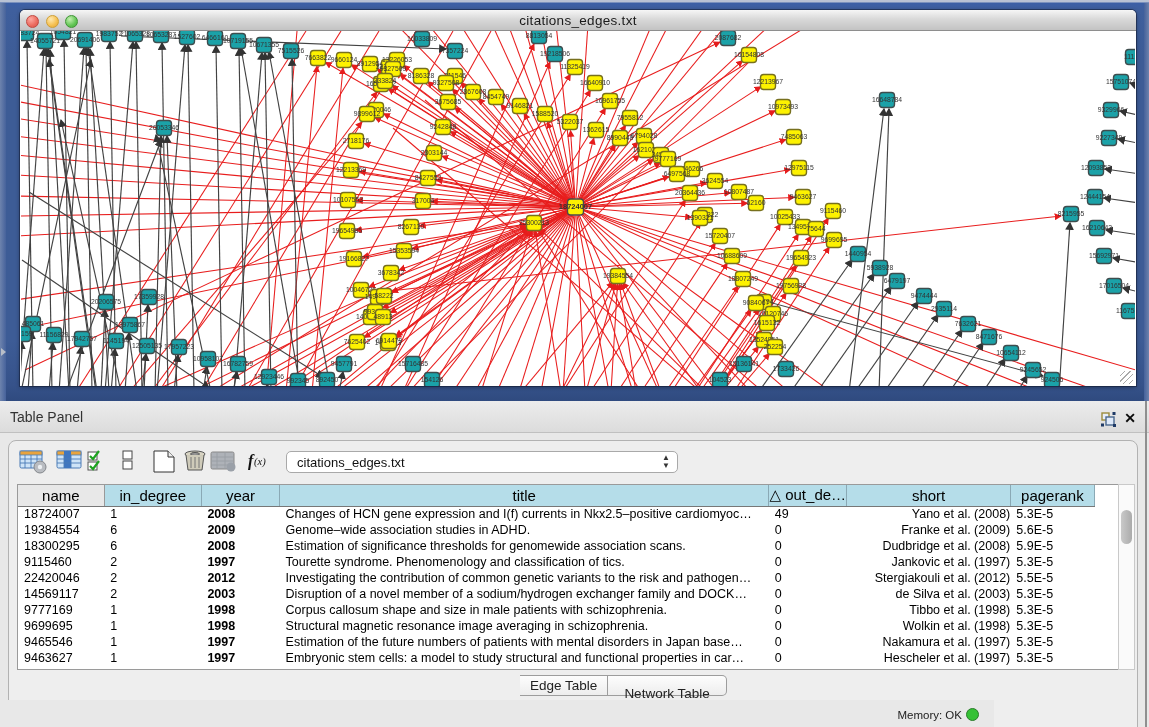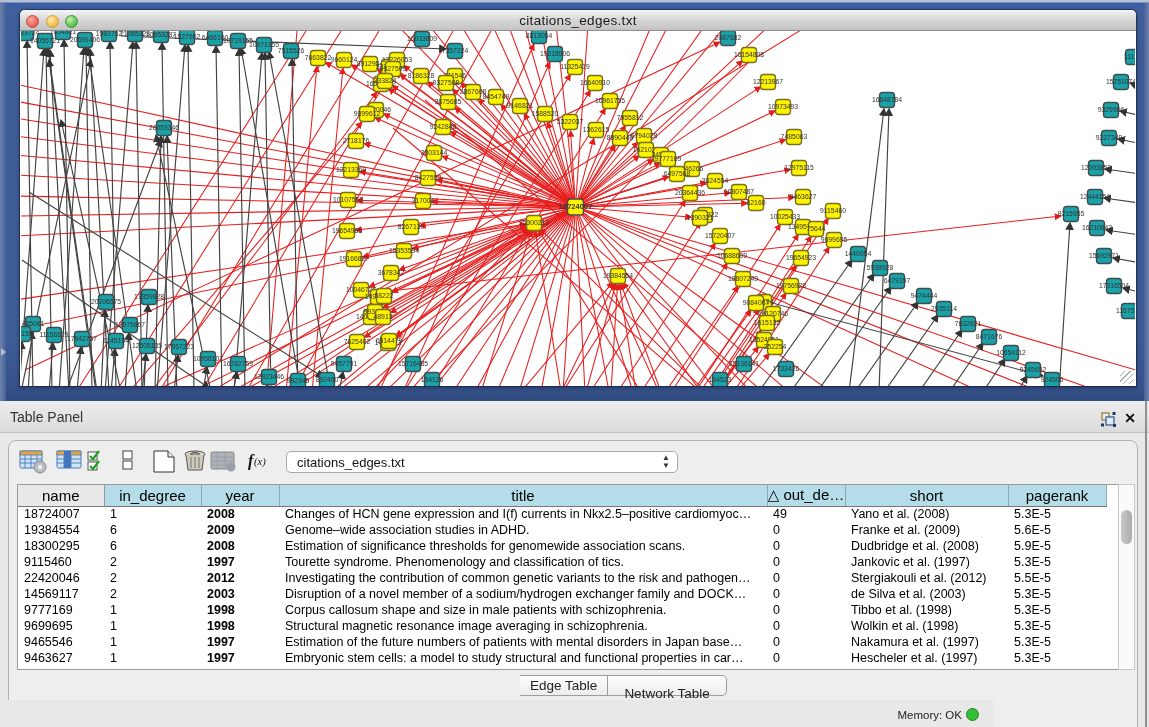--- a/index.html
+++ b/index.html
@@ -30,21 +30,21 @@
 #toolbar {position:absolute;left:10px;top:6px;height:32px;}
 #combo {position:absolute;left:277px;top:10px;width:392px;height:22px;background:#fff;border:1px solid #a9a9a9;border-radius:5px;}
 #combo .txt {position:absolute;left:10px;top:3px;font-size:13px;color:#111;}
 #combo .ud {position:absolute;right:7px;top:2px;font-size:8px;color:#333;line-height:8px;}
 #tablewrap {position:absolute;left:8px;top:43px;width:1103px;height:186px;background:#fff;border:1px solid #9a9a9a;overflow:hidden;}
 table {border-collapse:collapse;table-layout:fixed;width:1077px;font-size:12.5px;color:#000;}
 th {height:21px;font-weight:normal;border-right:1px solid #8aa9b5;border-bottom:1px solid #777;background:#b5dde9;text-align:center;padding:0;font-size:15px;}
 th.gray {background:#e8e8e8;border-right:1px solid #999;}
 td {height:16px;padding:0 0 0 6px;white-space:nowrap;overflow:hidden;}
 .c1 {width:86px;} .c2 {width:97px;} .c3 {width:78px;font-weight:bold;} .c4 {width:488px;margin-left:24px;}
-.c5 {width:78px;} .c6 {width:163px;} .c7 {width:87px;}
+.c5 {width:78px;} .c6 {width:163px;text-align:right;} .c7 {width:87px;}
 #vscroll {position:absolute;right:2px;top:43px;width:17px;height:186px;background:#fafafa;border:1px solid #c9c9c9;}
 #vthumb {position:absolute;left:2px;top:25px;width:11px;height:34px;background:linear-gradient(90deg,#c9c9c9,#ababab);border-radius:6px;}
 #tabs {position:absolute;left:421px;top:234px;height:21px;display:flex;}
 .tab {height:21px;line-height:20px;font-size:13.5px;padding:0 10px;border:1px solid #9d9d9d;background:linear-gradient(#fdfdfd,#ededed);color:#222;}
 .tab.sel {background:linear-gradient(#929292,#6f6f6f);color:#f2f2f2;border-color:#6f6f6f;border-radius:5px 0 0 5px;margin-top:30px;}
 .tab.last {border-radius:0 5px 5px 0;border-left:none;padding:8px 16px;}
 .tab.mid {border-left:none;}
 #status {position:absolute;left:0;top:700px;width:994px;height:27px;background:#e8e8e8;}
 #mem {position:absolute;right:32px;top:9px;font-size:11.5px;color:#222;}
 #memdot {position:absolute;right:15px;top:8px;width:13px;height:13px;border-radius:50%;background:#35c135;border:1px solid #2a7c2a;}
@@ -658,21 +658,21 @@
  <div id="tablewrap">
   <table>
    <tbody>
             <tr>
               <th class="gray" style="width:86px">name</th>
               <th style="width:97px">in_degree</th>
               <th style="width:78px">year</th>
               <th style="width:488px">title</th>
               <th style="width:78px">△ out_de…</th>
               <th style="width:163px">short</th>
-              <th style="width:98px">pagerank</th>
+              <th style="width:84px">pagerank</th>
             </tr>
    <tr>
               <td class="c1">18724007</td>
               <td class="c2">1</td>
               <td class="c3">2008</td>
               <td class="c4">Changes of HCN gene expression and I(f) currents in Nkx2.5–positive cardiomyoc…</td>
               <td class="c5">49</td>
               <td class="c6">Yano et al. (2008)</td>
               <td class="c7">5.3E-5</td>
             </tr>

